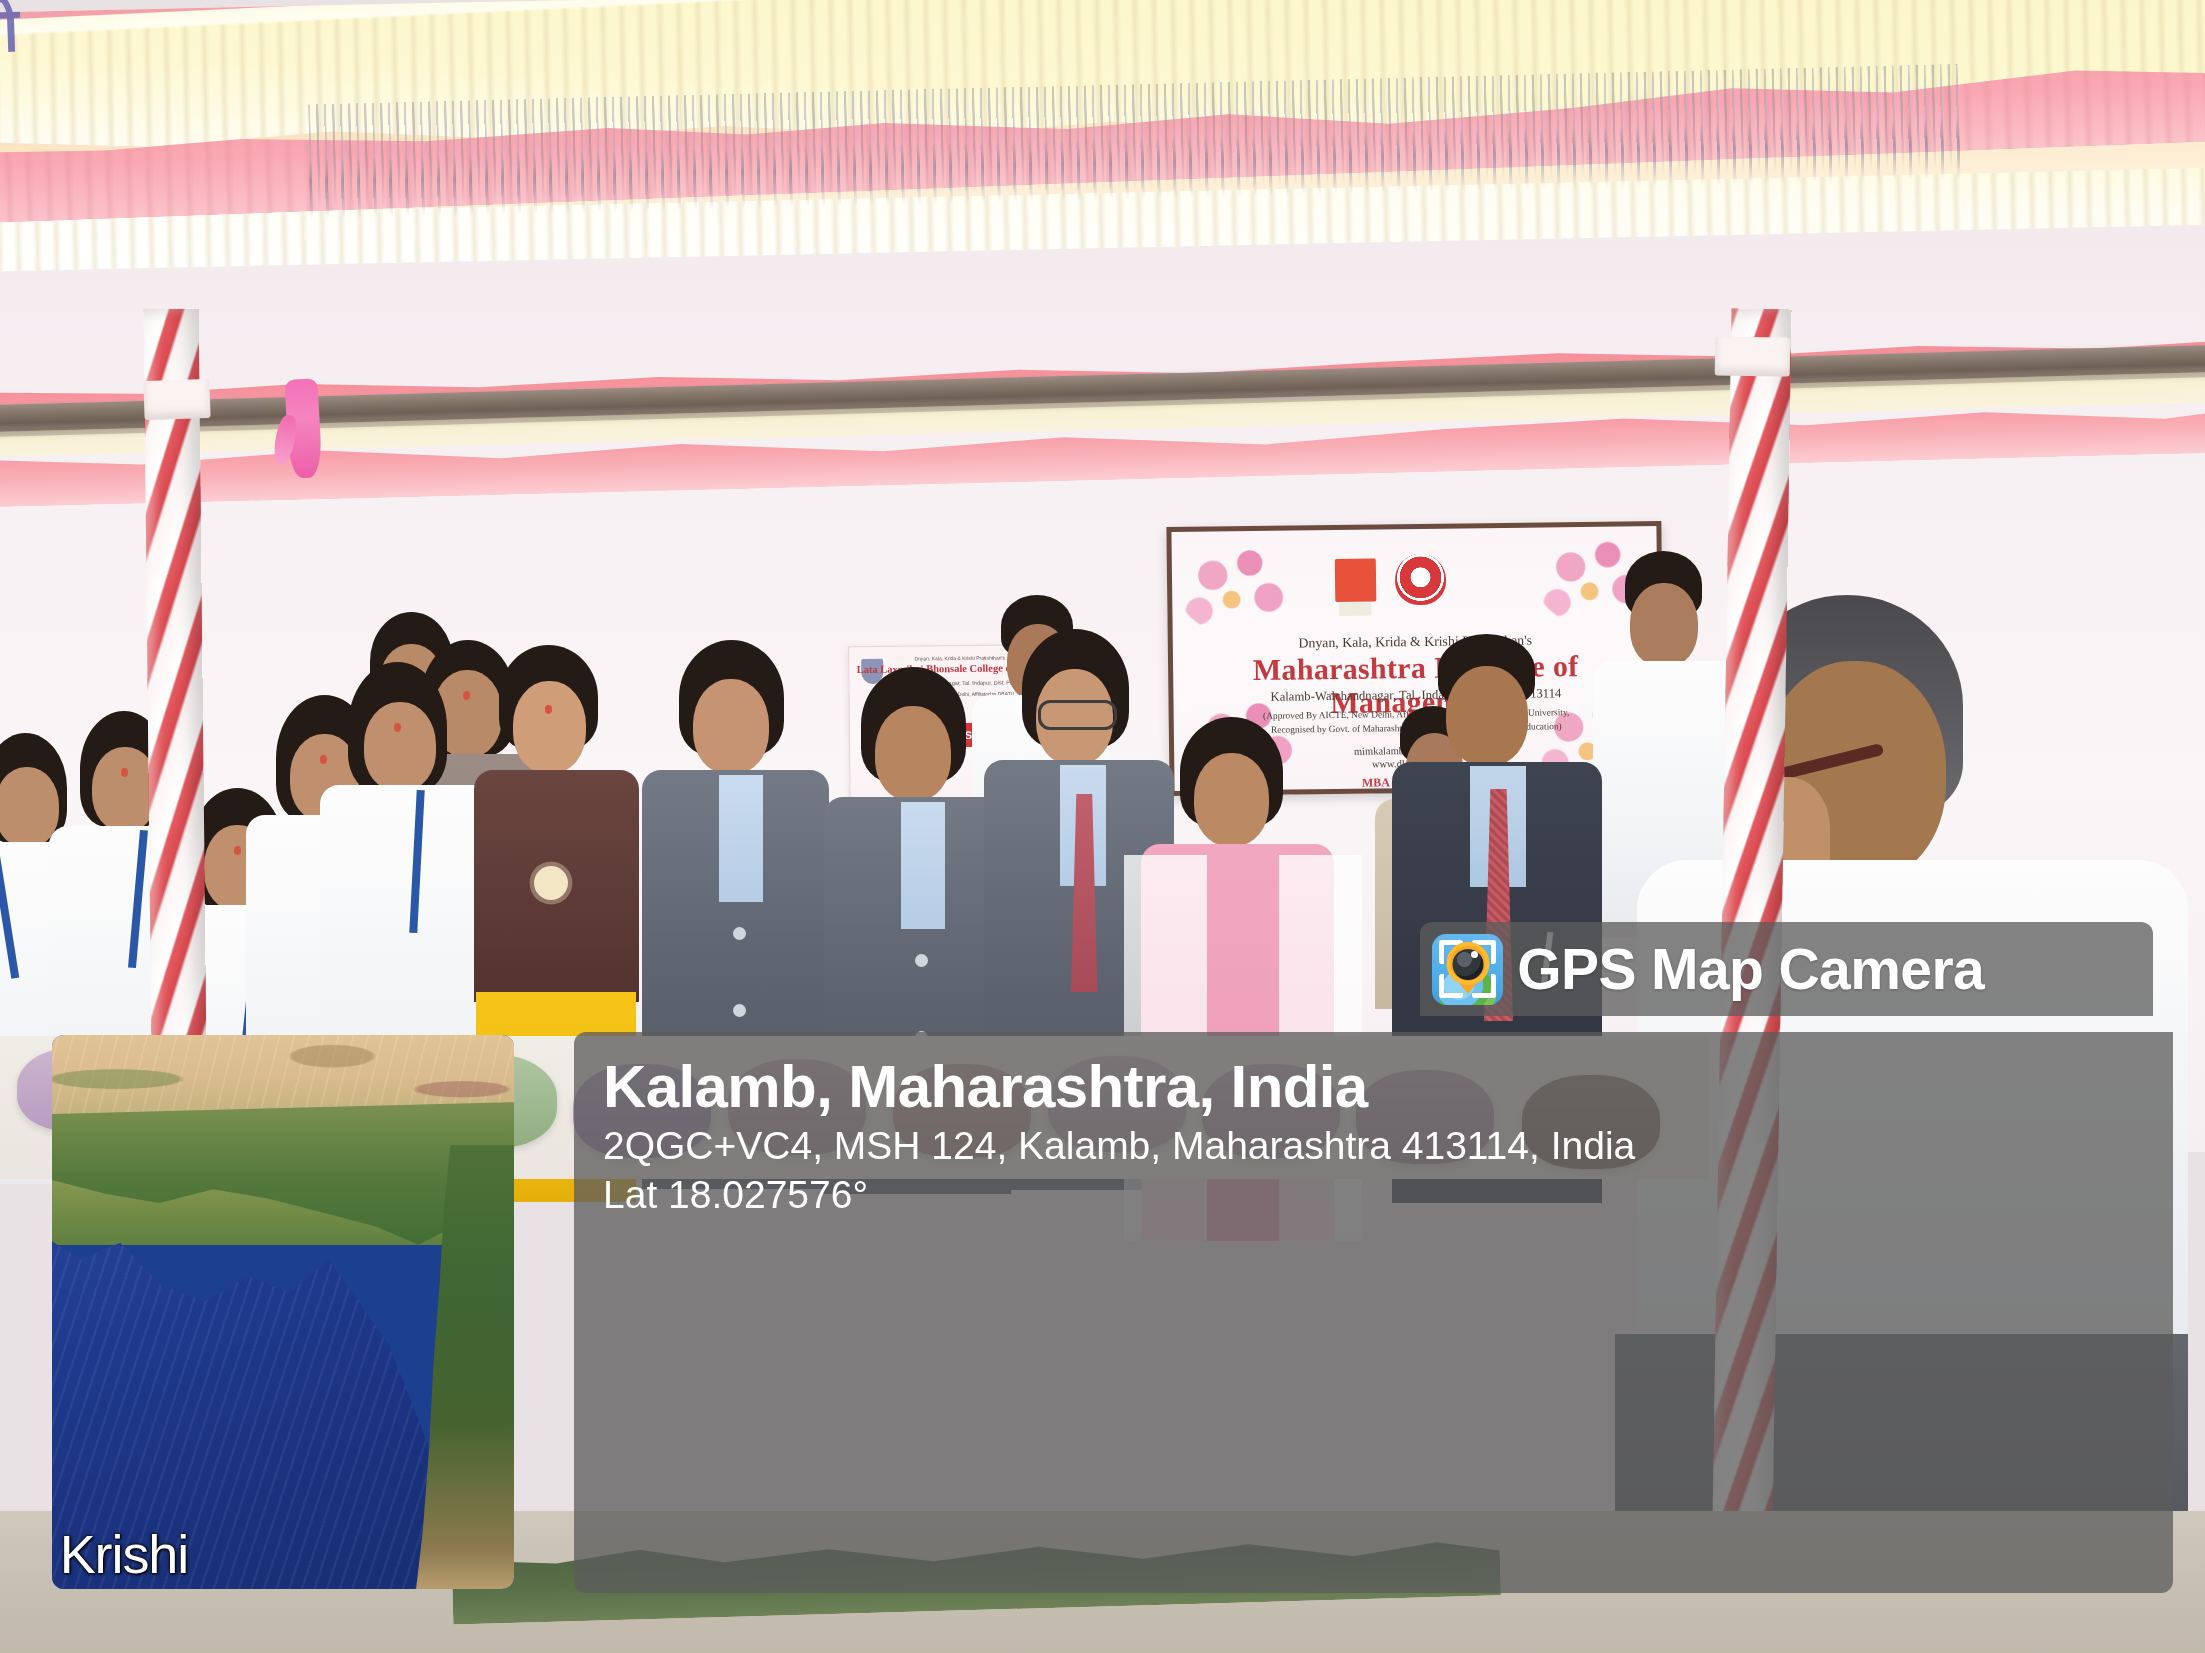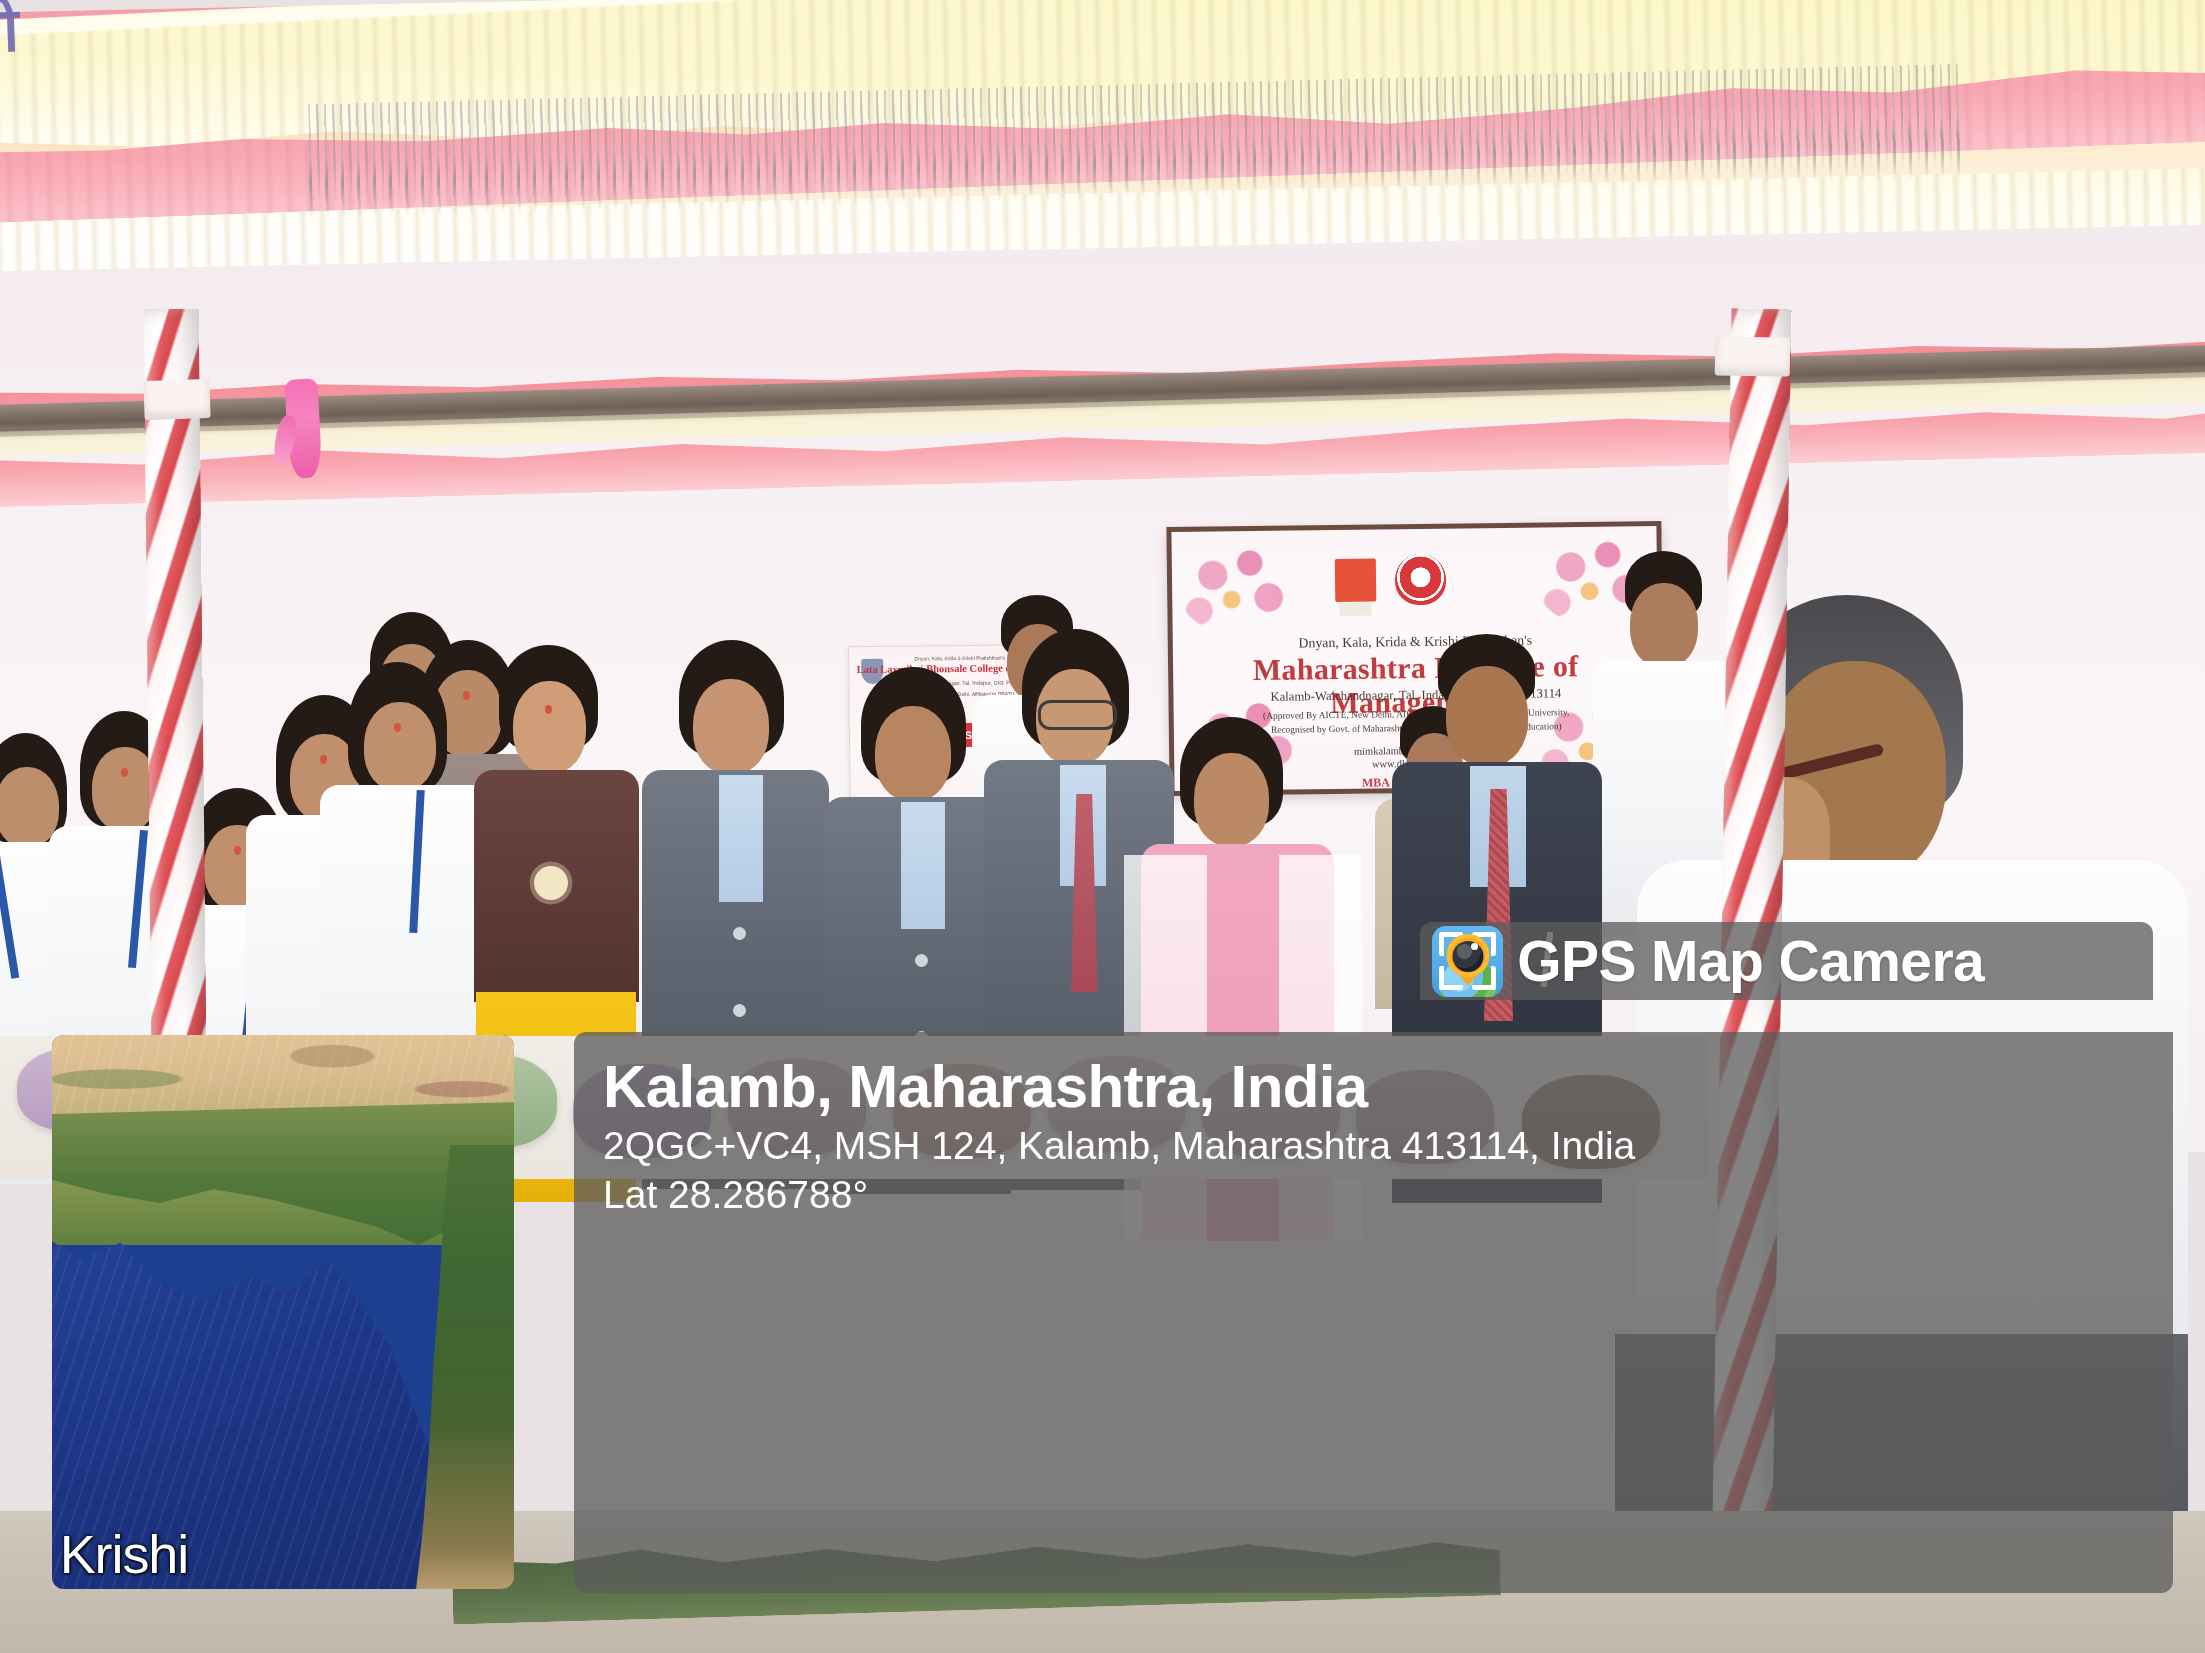--- a/index.html
+++ b/index.html
@@ -205,21 +205,21 @@
 
   
   .devsign{
     position:absolute;left:-16.5px;top:-16.5px;width:165px;height:66px;
     color:#6d6ab0;font-size:61px;font-weight:bold;font-family:"Liberation Serif",serif;
     overflow:hidden;transform:rotate(-2deg);opacity:.9;letter-spacing:-3.3px;
   }
 
   
   .gps-header{
-    position:absolute;left:1420px;top:922px;width:733px;height:78px;
+    position:absolute;left:1420px;top:922px;width:733px;height:94px;
     background:rgba(92,92,92,.76);border-radius:12px 12px 0 0;
     display:flex;align-items:center;padding-left:12px;box-sizing:border-box;
   }
   .app-icon{
     position:relative;width:71px;height:71px;border-radius:14.3px;flex:0 0 auto;
     background:linear-gradient(180deg,#63b9f0 0%,#51aeea 55%,#3f9fe0 100%);
     overflow:hidden;
   }
   .br{position:absolute;width:19px;height:19px;border:5px solid #fff;border-radius:2.8px;}
   .br.tl{left:6.6px;top:6.6px;border-right:none;border-bottom:none;}
@@ -515,17 +515,17 @@
     <div class="map-green"></div>
     <div class="map-ocean"></div>
     <div class="map-ocean-tex"></div>
     <div class="map-right-land"></div>
     <div class="google-wm">Krishi</div>
   </div>
 
   <div class="gps-info">
     <div class="ln-place">Kalamb, Maharashtra, India</div>
     <div class="ln-addr">2QGC+VC4, MSH 124, Kalamb, Maharashtra 413114, India</div>
-    <div class="ln-lat">Lat 28.286788°</div>
+    <div class="ln-lat">Lat 18.027576°</div>
   </div>
 
 </div>
 
 
 </body></html>

